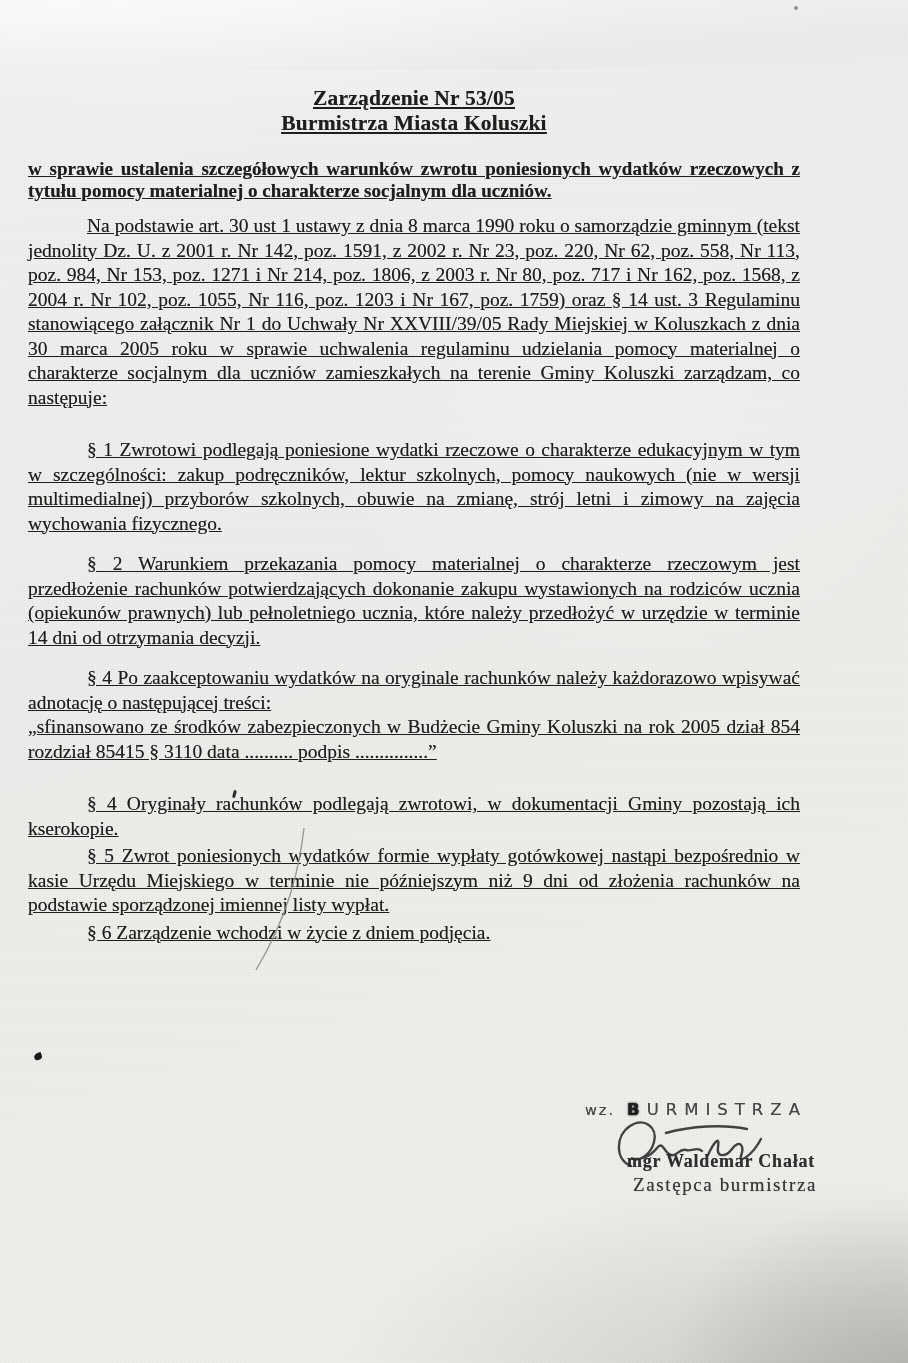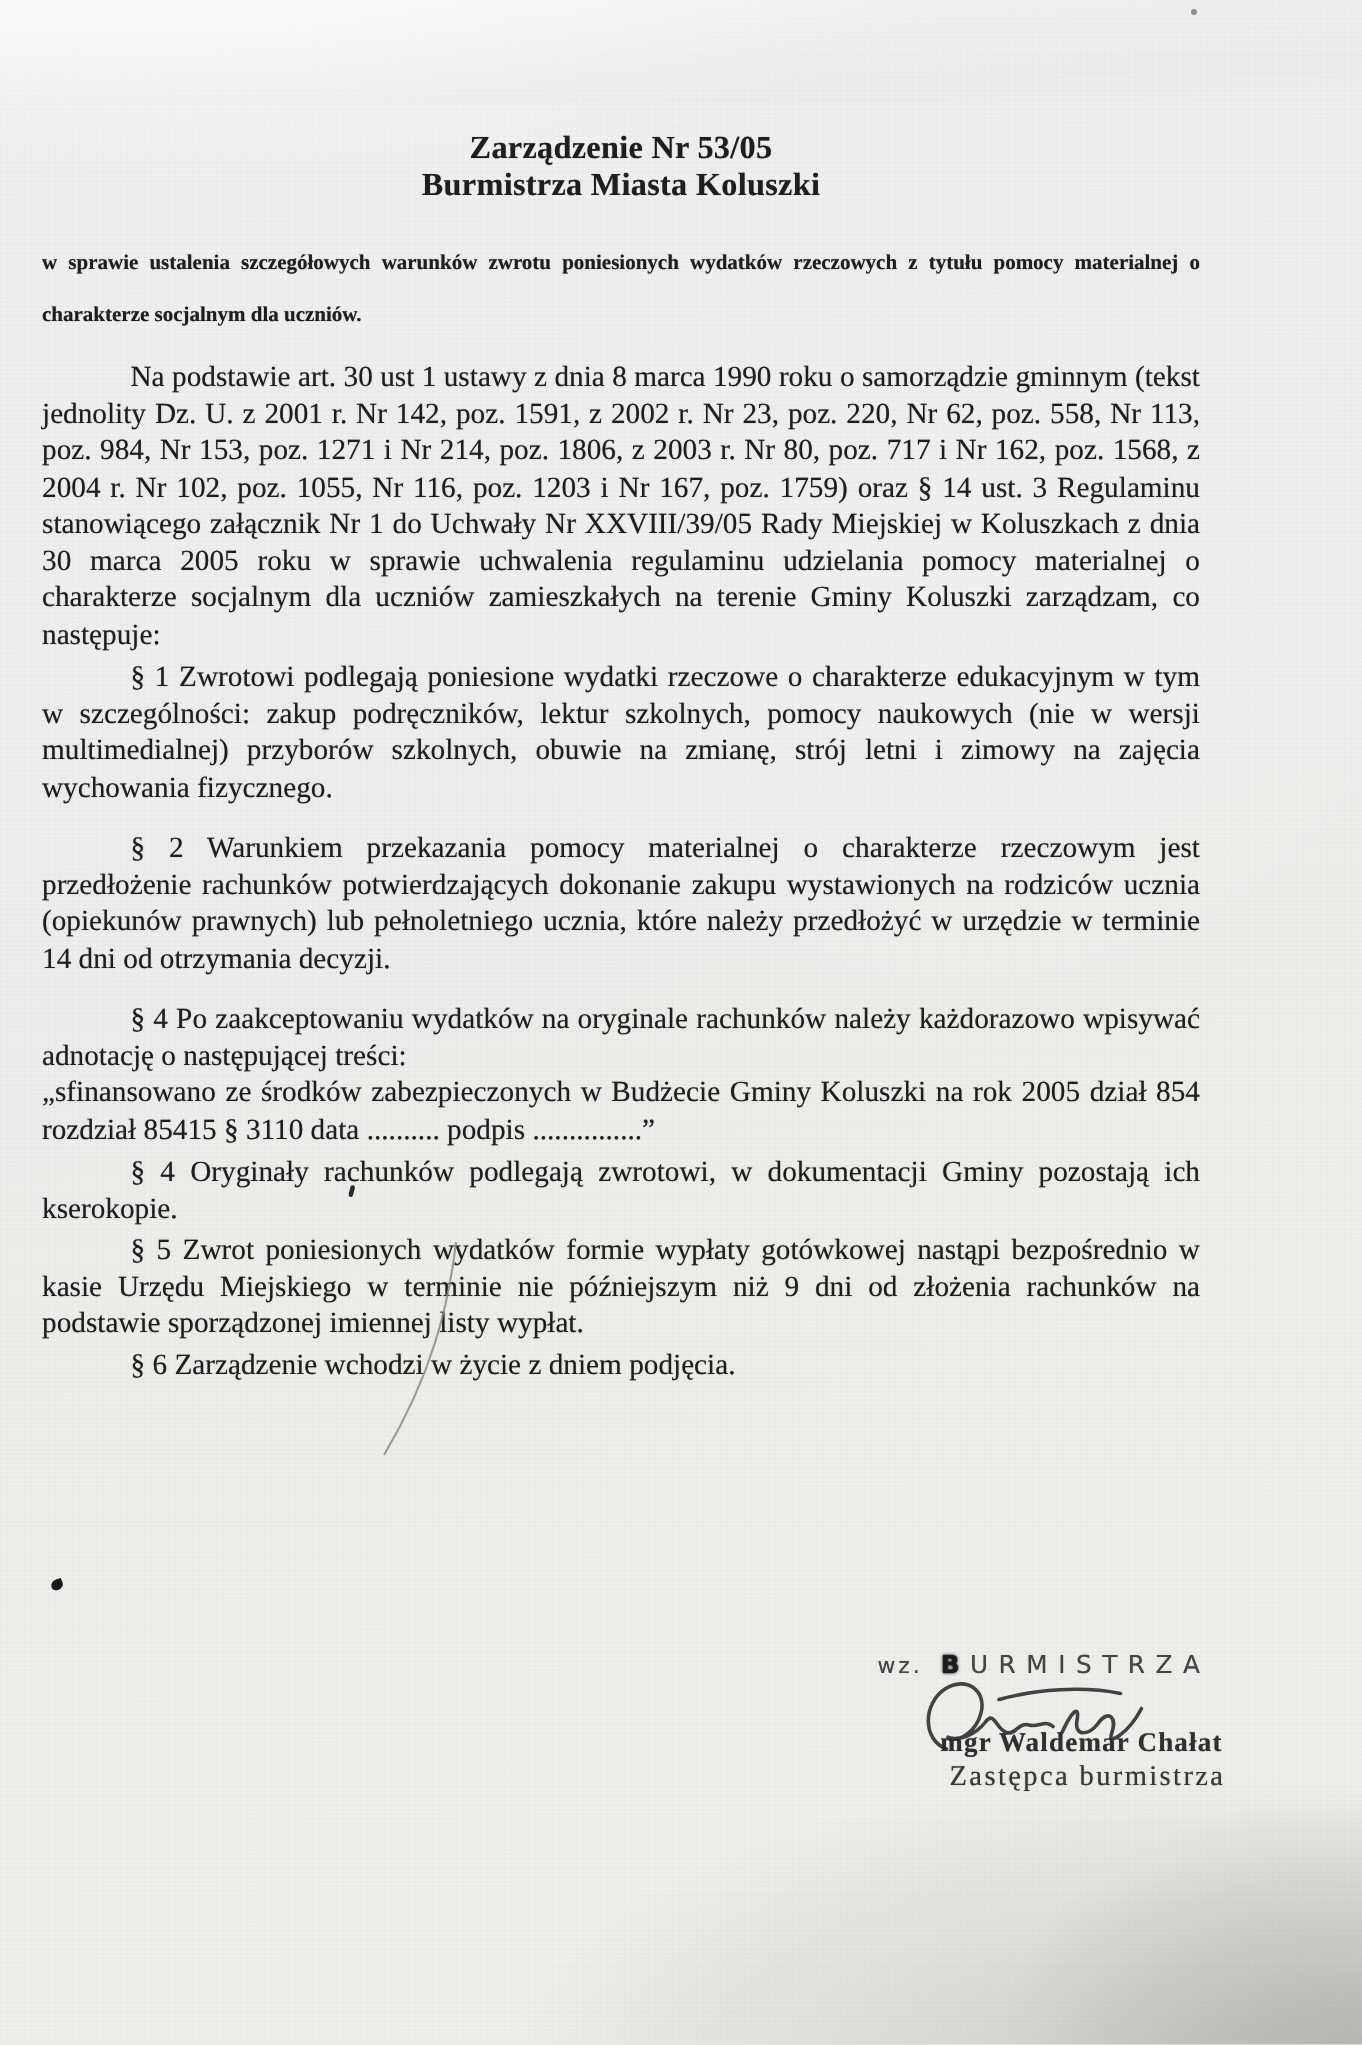--- a/index.html
+++ b/index.html
@@ -23,39 +23,40 @@
       linear-gradient(162deg, #f1f0ee 0%, #edecea 45%, #efeeeb 100%);
   }
   .content {
     position: absolute;
     left: 28px; top: 0;
     width: 772px;
     font-size: 19.5px;
     line-height: 24.5px;
     text-align: justify;
     text-shadow: 0 0 0.6px rgba(25,25,25,0.55);
+    text-decoration: underline;
   }
   .doc-title {
     margin-top: 86px;
     text-align: center;
     font-weight: bold;
     font-size: 21.5px;
     line-height: 25px;
     letter-spacing: 0.2px;
   }
   .subject {
     margin: 22px 0 12px 0;
     font-weight: bold;
-    font-size: 14px;
-    line-height: 35px;
+    font-size: 19px;
+    line-height: 22px;
   }
   p.para { margin: 0; }
   .para.gap-lg  { margin-top: 3px; }
   .para.gap-md  { margin-top: 16px; }
-  .para.gap-sm  { margin-top: 4px; }
+  .para.gap-sm  { margin-top: 28px; }
   .para.gap-none{ margin-top: 0; }
   .para.indent  { text-indent: 59px; }
 
   
   .signature-block {
     position: absolute;
     left: 585px; top: 1100px;
     width: 260px;
     color: #3a3a3a;
     text-align: center;

